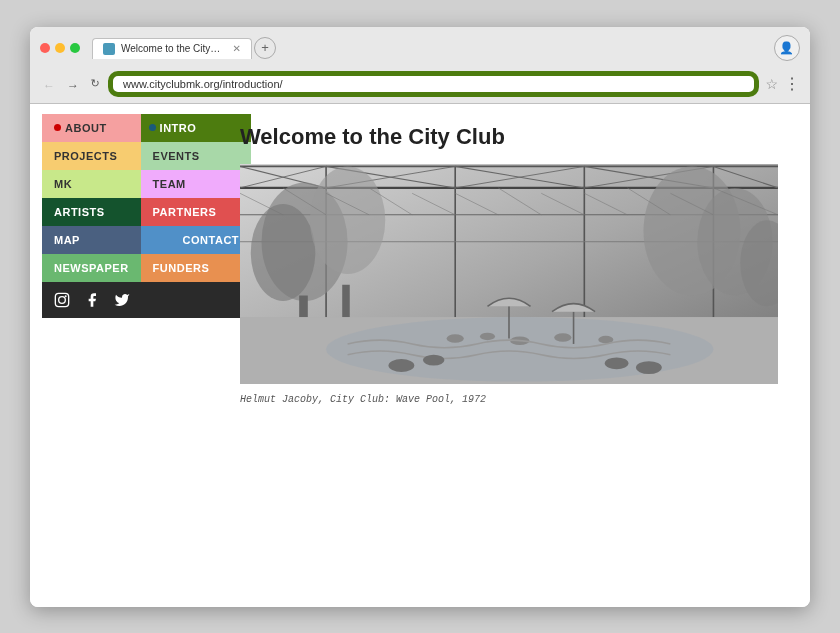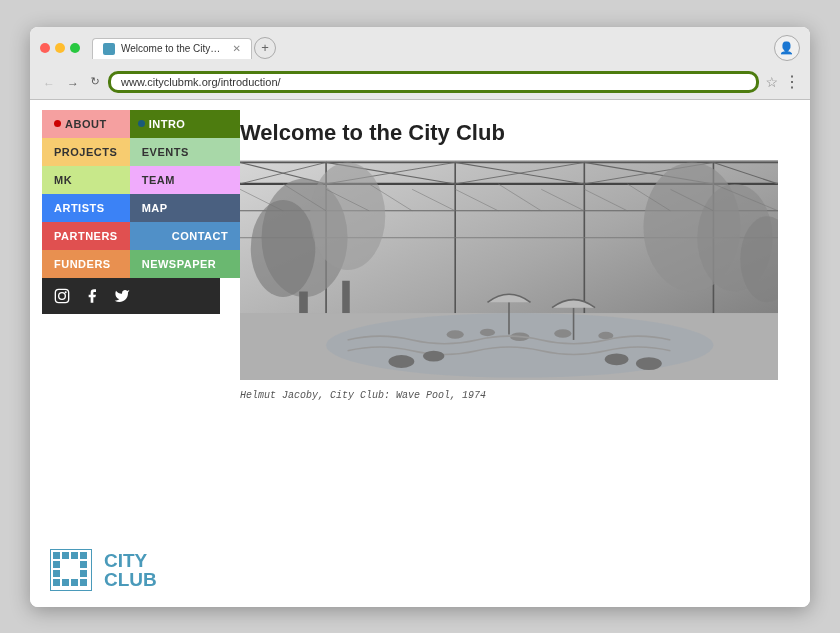--- a/index.html
+++ b/index.html
@@ -115,21 +115,21 @@
       color: #555;
       font-size: 11px;
       display: flex;
       align-items: center;
       justify-content: center;
     }
 
     .url-bar {
       flex: 1;
       background: #fff;
-      border: 3px solid #4d7c0f;
+      border: 5px solid #4d7c0f;
       border-radius: 10px;
       padding: 2px 10px;
       font-size: 11px;
       color: #333;
       display: flex;
       align-items: center;
     }
 
     .url-text { font-size: 11px; color: #333; }
 
@@ -168,21 +168,21 @@
       border-radius: 50%;
       flex-shrink: 0;
     }
 
     .nav-about { background: #f5a0a0; color: #333; }
     .nav-intro { background: #4d7c0f; color: #fff; padding-left: 8px; }
     .nav-projects { background: #f7cc70; color: #333; }
     .nav-mk { background: #c8e88a; color: #333; }
     .nav-events { background: #a8d8a8; color: #333; }
     .nav-team { background: #f0abfc; color: #333; }
-    .nav-artists { background: #3b82f6; color: #fff; text-align: right; }
+    .nav-artists { background: #14532d; color: #fff; text-align: right; }
     .nav-map { background: #4a6080; color: #fff; }
     .nav-partners { background: #e05050; color: #fff; }
     .nav-contact { background: #5090c8; color: #fff; padding-left: 42px; }
     .nav-newspaper { background: #6ab870; color: #fff; }
     .nav-funders { background: #e89050; color: #fff; }
 
     .nav-social-bar {
       background: #2a2a2a;
       display: flex;
       align-items: center;
@@ -261,21 +261,20 @@
       background: #fff;
       padding: 10px 12px;
       gap: 0;
       position: relative;
     }
 
     .left-col {
       width: 178px;
       flex-shrink: 0;
       display: flex;
-      flex-direction: column;
     }
 
     .left-nav-container {
       flex: 1;
     }
 
     .logo-section {
       padding: 14px 8px 6px;
       display: flex;
       align-items: center;
@@ -356,34 +355,34 @@
           </div>
           <div class="nav-item nav-mk">
             <span>MK</span>
           </div>
           <div class="nav-item nav-team">
             <span>TEAM</span>
           </div>
           <div class="nav-item nav-artists">
             <span>ARTISTS</span>
           </div>
+          <div class="nav-item nav-partners">
+            <span>PARTNERS</span>
+          </div>
           <div class="nav-item nav-map">
             <span>MAP</span>
           </div>
-          <div class="nav-item nav-partners">
-            <span>PARTNERS</span>
-          </div>
           <div class="nav-item nav-contact">
             <span>CONTACT</span>
           </div>
+          <div class="nav-item nav-newspaper">
+            <span>NEWSPAPER</span>
+          </div>
           <div class="nav-item nav-funders">
             <span>FUNDERS</span>
-          </div>
-          <div class="nav-item nav-newspaper">
-            <span>NEWSPAPER</span>
           </div>
         </div>
         <div class="nav-social-bar">
 
           <div class="social-icon">
             <svg width="16" height="16" viewBox="0 0 24 24" fill="white">
               <rect x="2" y="2" width="20" height="20" rx="5" ry="5" fill="none" stroke="white" stroke-width="2"></rect>
               <circle cx="12" cy="12" r="5" fill="none" stroke="white" stroke-width="2"></circle>
               <circle cx="17.5" cy="6.5" r="1.5" fill="white"></circle>
             </svg>
@@ -508,16 +507,16 @@
             <line x1="440" y1="30" x2="500" y2="55" stroke="#777" stroke-width="0.5"></line>
 
             <line x1="250" y1="140" x2="250" y2="170" stroke="#666" stroke-width="1.5"></line>
             <path d="M230 140 Q250 125 270 140" stroke="#666" stroke-width="1.5" fill="#bbb"></path>
             <line x1="310" y1="145" x2="310" y2="175" stroke="#666" stroke-width="1.5"></line>
             <path d="M290 145 Q310 130 330 145" stroke="#666" stroke-width="1.5" fill="#bbb"></path>
           </svg>
         </div>
       </div>
 
-      <p class="image-caption">Helmut Jacoby, City Club: Wave Pool, 1974</p>
+      <p class="image-caption">Helmut Jacoby, City Club: Wave Pool, 1972</p>
     </div>
   </div>
 </div>
 
 </body></html>

